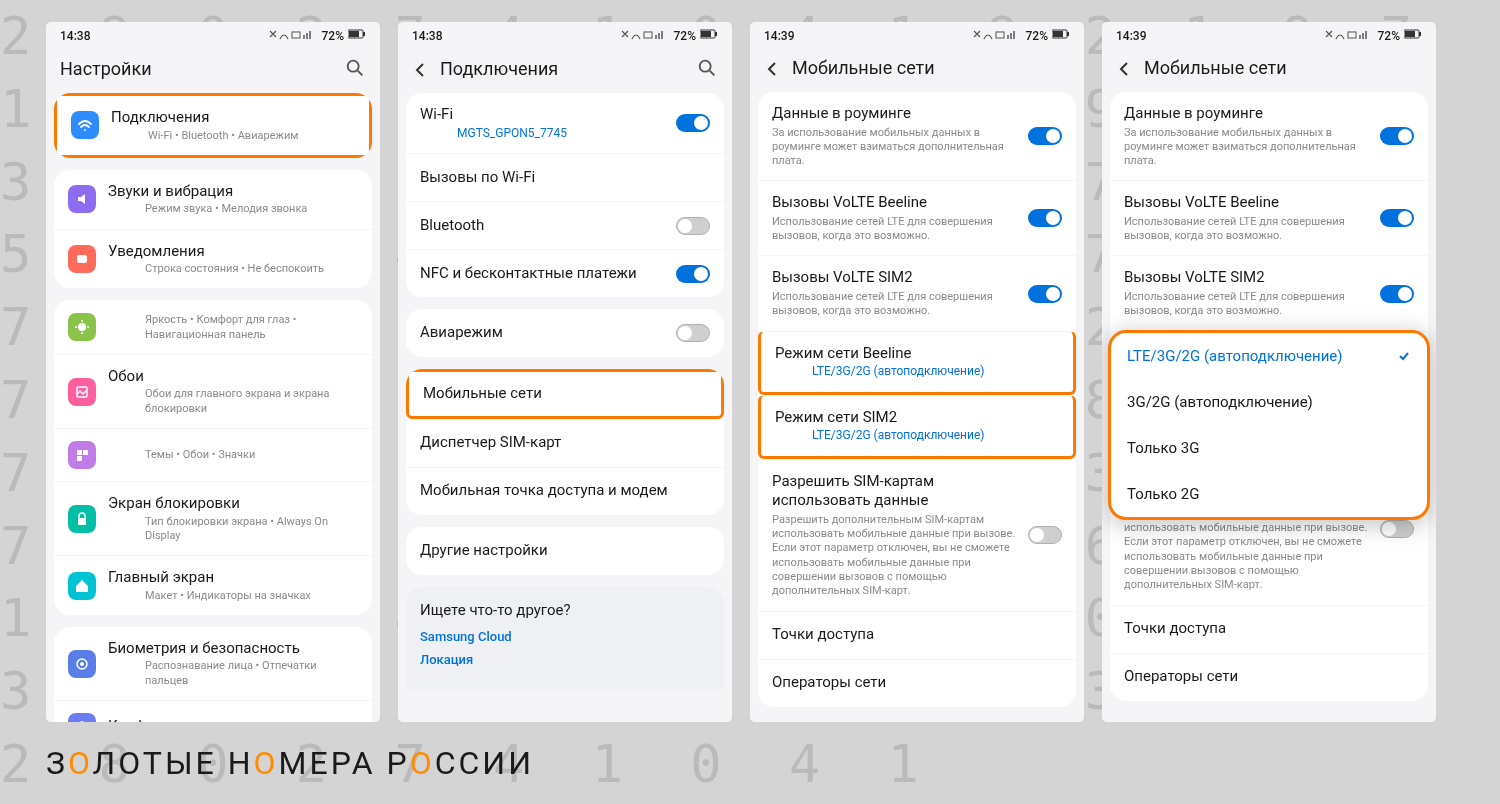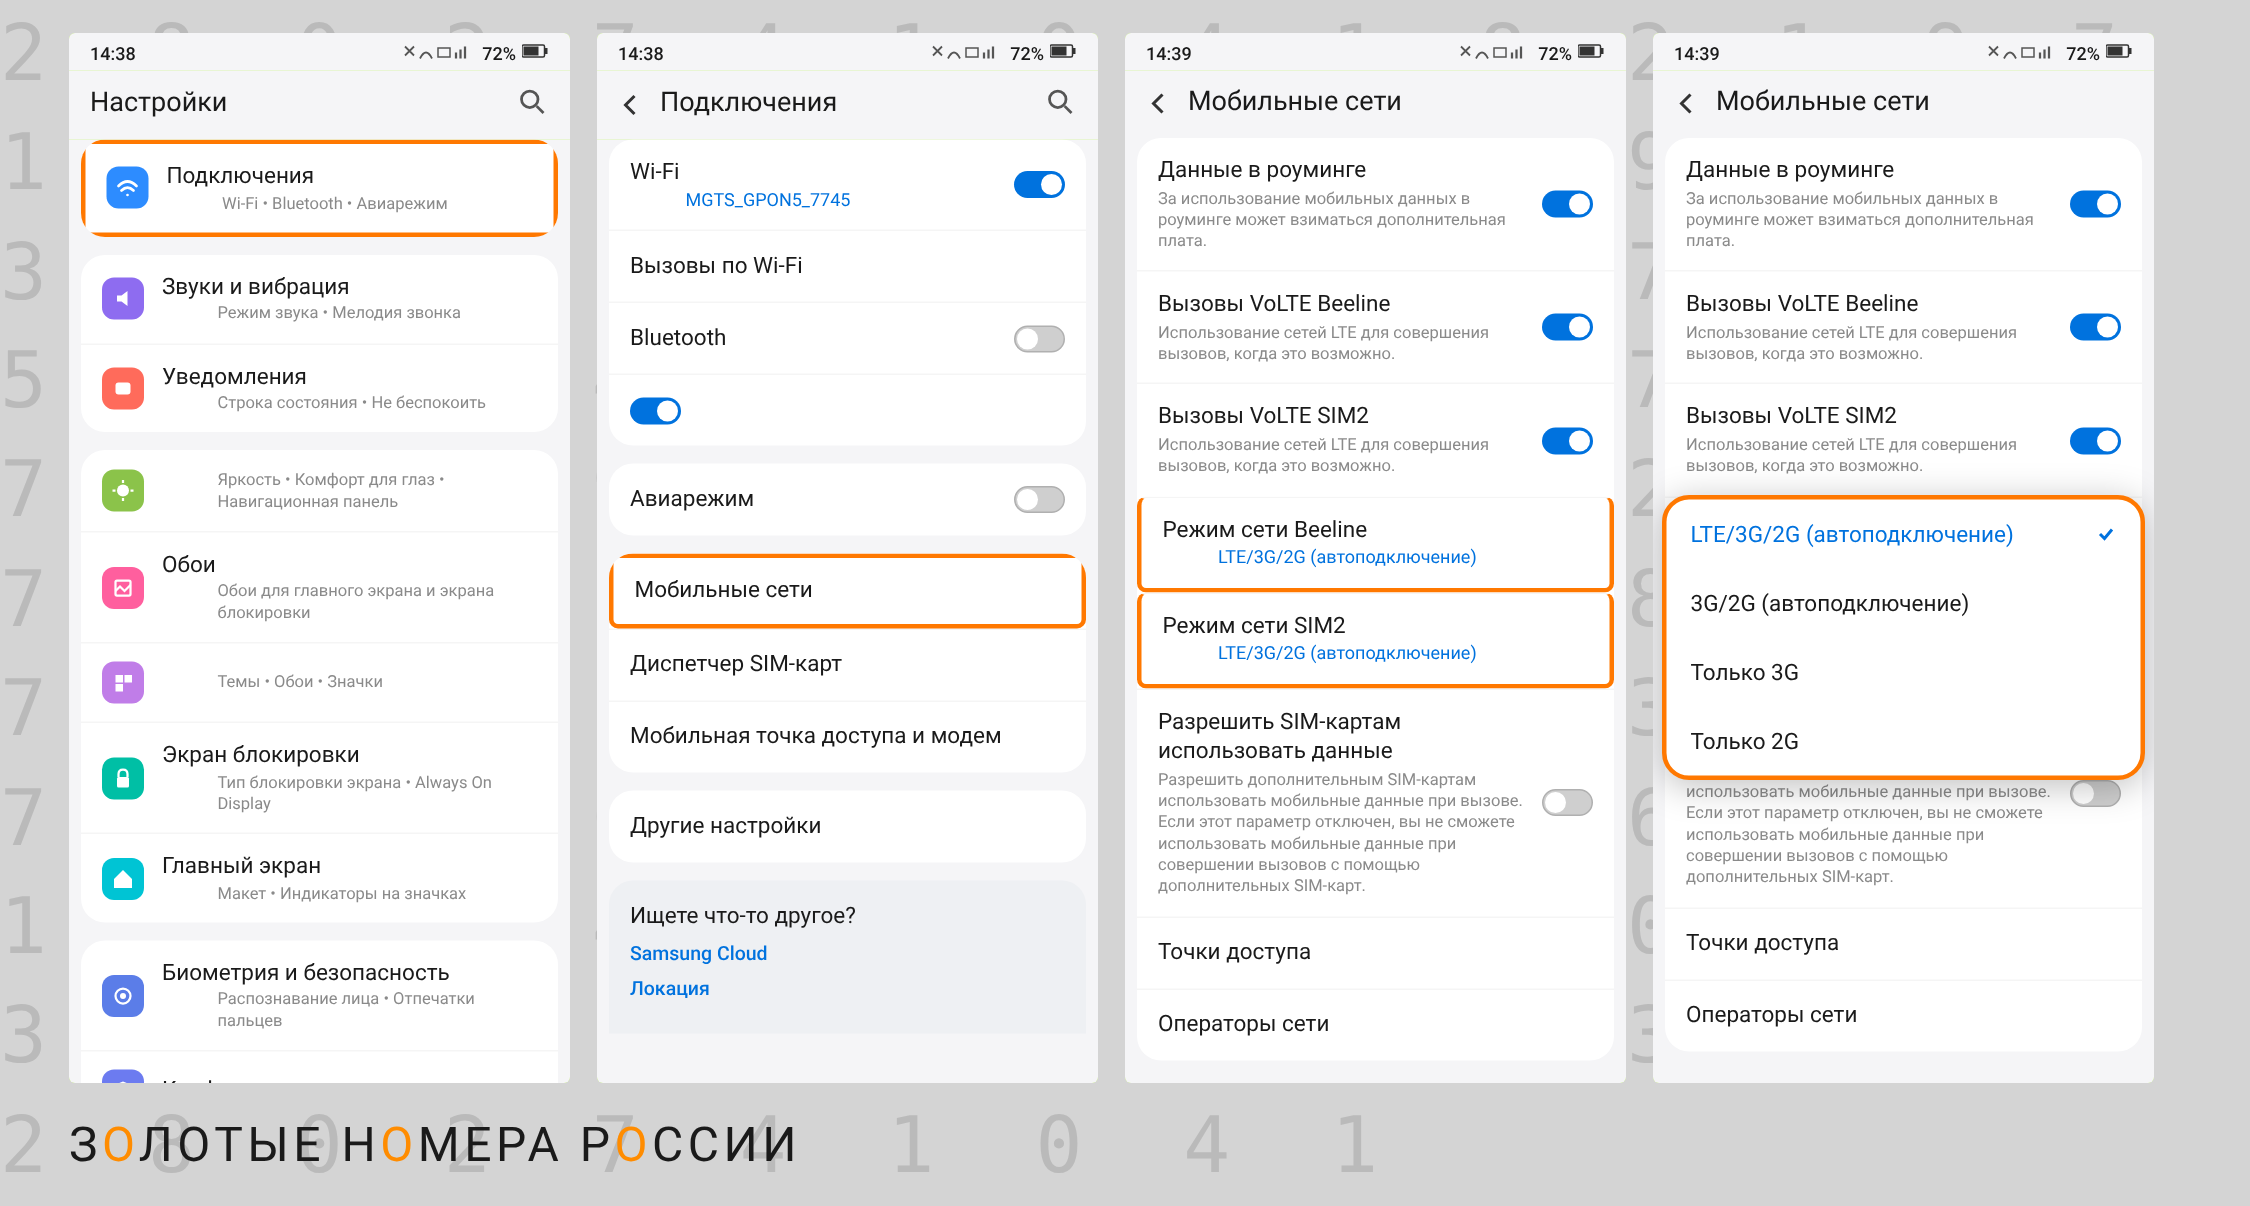--- a/index.html
+++ b/index.html
@@ -1,19 +1,19 @@
 <!DOCTYPE html>
 <html><head>
 <meta charset="utf-8">
 <style>
 * { box-sizing: border-box; margin: 0; padding: 0; font-family: -apple-system, BlinkMacSystemFont, 'Segoe UI', Roboto, sans-serif; }
 body { background: #d4d4d4; width: 1500px; height: 804px; position: relative; overflow: hidden; }
 .bg-nums { position: absolute; inset: 0; color: #bababa; font-size: 52px; line-height: 1.4; letter-spacing: 18px; overflow: hidden; font-family: monospace; z-index: 0; }
 .screens { display: flex; gap: 18px; padding: 22px 46px 0; position: relative; z-index: 1; }
-.phone { width: 334px; height: 700px; background: #bef264; border-radius: 4px; overflow: hidden; display: flex; flex-direction: column; font-size: 13px; color: #1a1a1a; position: relative; }
+.phone { width: 334px; height: 700px; background: #a16207; border-radius: 4px; overflow: hidden; display: flex; flex-direction: column; font-size: 13px; color: #1a1a1a; position: relative; }
 .statusbar { display: flex; justify-content: space-between; align-items: center; padding: 7px 14px 4px; font-size: 12px; font-weight: 500; background: #f5f5f7; }
 .statusbar .right { display: flex; align-items: flex-start; gap: 4px; }
 .status-icons { display: inline-flex; gap: 2px; align-items: center; }
 .header { display: flex; align-items: flex-end; padding: 10px 14px 14px; background: #f5f5f7; }
 .header .back { width: 18px; height: 18px; margin-right: 10px; display: flex; align-items: center; justify-content: center; }
 .header .title { font-size: 18px; font-weight: 400; flex: 1; }
 .header .search { width: 22px; height: 22px; }
 .content { flex: 1; overflow-y: hidden; background: #f5f5f7; padding: 0 8px; }
 .card { background: #fff; border-radius: 16px; margin-bottom: 12px; overflow: hidden; }
 .row { display: flex; align-items: center; padding: 12px 14px; min-height: 48px; }
@@ -251,20 +251,23 @@
               <div class="row-title">Вызовы по Wi-Fi</div>
             </div>
           </div>
           <div class="row">
             <div class="row-text">
               <div class="row-title">Bluetooth</div>
             </div>
             <div class="toggle off"></div>
           </div>
           <div class="row">
+            <div class="row-text">
+              <div class="row-title">NFC и бесконтактные платежи</div>
+            </div>
             <div class="toggle on"></div>
           </div>
         </div>
     <div id="s2g2" class="card">
           <div class="row">
             <div class="row-text">
               <div class="row-title">Авиарежим</div>
             </div>
             <div class="toggle off"></div>
           </div>

